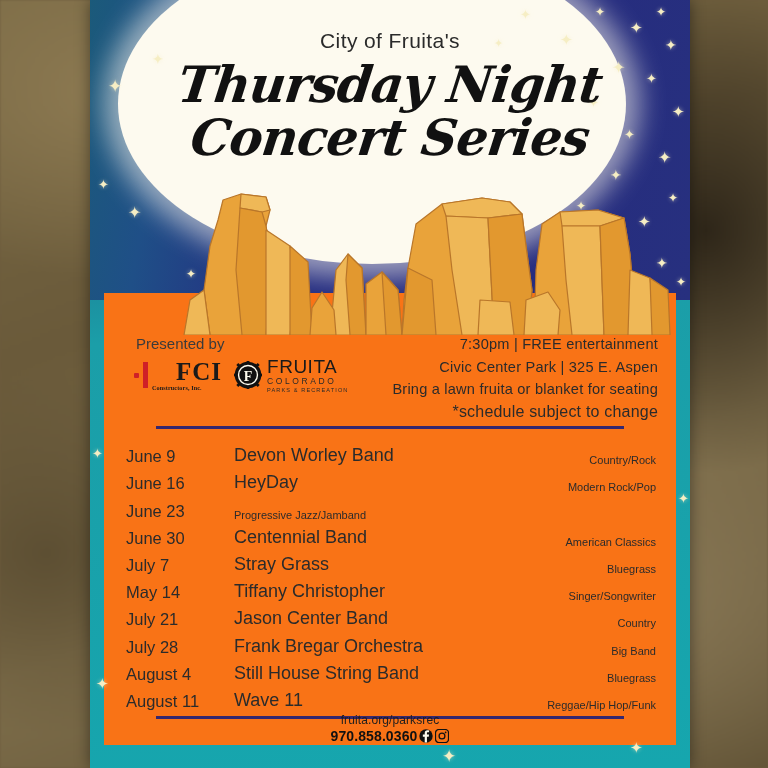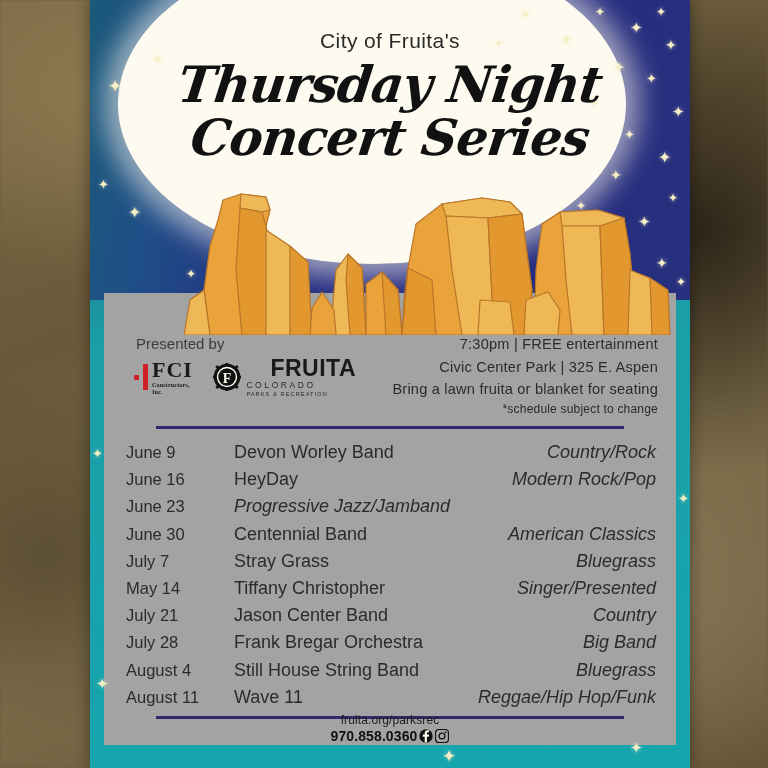--- a/index.html
+++ b/index.html
@@ -80,21 +80,21 @@
 
   
   #rocks{
     position:absolute;left:0;top:150px;width:600px;height:185px;z-index:5;
     pointer-events:none;
   }
 
   
   #panel{
     position:absolute;left:14px;top:293px;width:572px;height:452px;
-    background:#a3a3a3;
+    background:#f97316;
     z-index:4;
     overflow:hidden;
   }
 
   
   #info-row{
     position:absolute;left:0;top:0;width:572px;height:126px;
   }
   #presented{
     position:absolute;left:22px;top:42px;width:230px;
@@ -102,57 +102,56 @@
   #presented-label{
     font-size:15px;color:#3b3b3b;margin-left:10px;
   }
   #logos{display:flex;align-items:center;gap:12px;margin-top:5px;margin-left:8px;}
 
   
   .fci{display:flex;align-items:center;gap:4px;}
   .fci-dot{width:5px;height:5px;background:#cf2027;border-radius:1px;}
   .fci-bar{width:5px;height:26px;background:#cf2027;}
   .fci-text{line-height:1;}
-  .fci-main{font-family:"Liberation Serif", serif;font-weight:bold;font-size:22px;color:#1a1a1a;letter-spacing:1px;}
+  .fci-main{font-family:"Liberation Serif", serif;font-weight:bold;font-size:25px;color:#1a1a1a;letter-spacing:1px;margin-left:24px;}
   .fci-sub{font-family:"Liberation Serif", serif;font-weight:bold;font-size:6.2px;color:#1a1a1a;letter-spacing:.1px;margin-top:1px;}
 
   
   .fruita{display:flex;align-items:center;gap:5px;}
   .fruita-mark{width:28px;height:28px;flex:0 0 28px;}
   .fruita-text{line-height:1;}
-  .fruita-main{font-family:"Liberation Sans", sans-serif;font-weight:bold;font-size:23px;color:#1a1a1a;letter-spacing:.5px;margin-left:24px;}
+  .fruita-main{font-family:"Liberation Sans", sans-serif;font-weight:normal;font-size:19px;color:#1a1a1a;letter-spacing:.5px;}
   .fruita-sub{font-family:"Liberation Sans", sans-serif;font-size:8.5px;color:#2a2a2a;letter-spacing:2.6px;margin-top:1px;}
   .fruita-sub2{font-family:"Liberation Sans", sans-serif;font-size:5.6px;color:#2a2a2a;letter-spacing:1.1px;margin-top:2px;}
 
   #details{
     position:absolute;right:18px;top:18px;width:330px;
     text-align:right;color:#2b2b2b;
   }
   #details div{font-size:14.6px;line-height:1.53;letter-spacing:.2px;}
-  #details div.small{font-size:12px;}
+  #details div.small{font-size:16px;}
 
   
   .rule{
     position:absolute;left:52px;width:468px;height:3px;background:#36276e;
   }
   #rule-top{top:133px;}
   #rule-bottom{top:423px;}
 
   
   #schedule{
     position:absolute;left:22px;top:146px;width:530px;
   }
   .row{
-    display:flex;align-items:center;height:27.2px;
+    display:flex;align-items:flex-end;height:27.2px;
   }
   .date{width:108px;flex:0 0 108px;font-size:16.5px;color:#2b2b2b;}
   .band{flex:1 1 auto;font-size:18px;color:#2b2b2b;}
   .genre{
-    flex:0 0 auto;text-align:right;font-size:18px;color:#2b2b2b;
-    font-style:italic;
+    flex:0 0 auto;text-align:right;font-size:11px;color:#2b2b2b;
   }
 
   
   #footer{
     position:absolute;left:0;top:420px;width:572px;text-align:center;
   }
   #site{font-size:12px;color:#1e1e1e;letter-spacing:.1px;}
   #phone-row{
     display:flex;align-items:center;justify-content:center;gap:2px;
     margin-top:1px;
@@ -317,21 +316,21 @@
         <span class="genre">American Classics</span>
       </div>
       <div class="row">
         <span class="date">July 7</span>
         <span class="band">Stray Grass</span>
         <span class="genre">Bluegrass</span>
       </div>
       <div class="row">
         <span class="date">May 14</span>
         <span class="band">Tiffany Christopher</span>
-        <span class="genre">Singer/Presented</span>
+        <span class="genre">Singer/Songwriter</span>
       </div>
       <div class="row">
         <span class="date">July 21</span>
         <span class="band">Jason Center Band</span>
         <span class="genre">Country</span>
       </div>
       <div class="row">
         <span class="date">July 28</span>
         <span class="band">Frank Bregar Orchestra</span>
         <span class="genre">Big Band</span>

